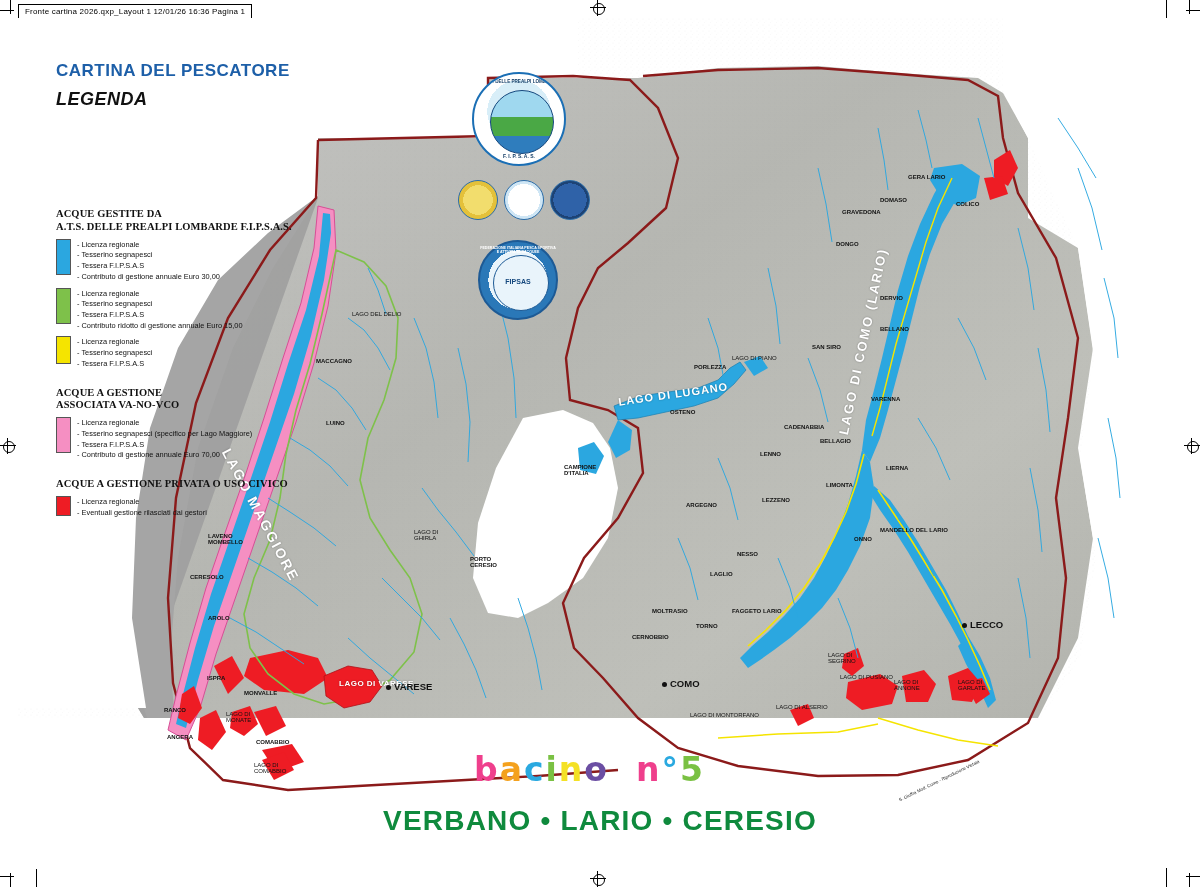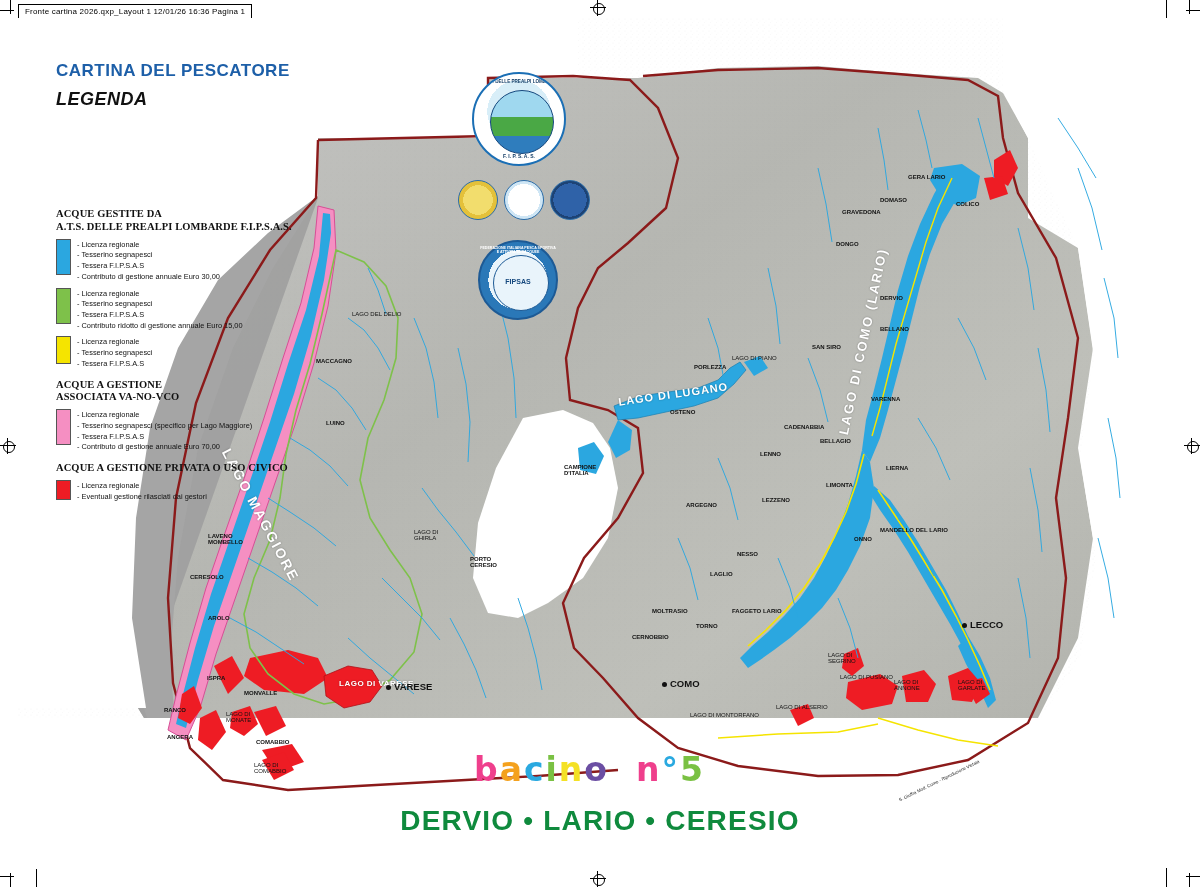--- a/index.html
+++ b/index.html
@@ -54,21 +54,21 @@
     font-family:Liberation Serif, serif;
   }
   .legend .grp{display:flex;gap:6px;margin-top:5px;}
   .sw{width:13px;flex:0 0 13px;border:.5px solid #555;}
   .sw.blue{background:#2ba7e0;height:34px;}
   .sw.green{background:#7ec14a;height:34px;}
   .sw.yellow{background:#f5e400;height:26px;}
   .sw.pink{background:#f58fc2;height:34px;}
   .sw.red{background:#ee1c24;height:18px;}
   .lines{font-size:7.4px;line-height:1.45;padding-top:1px;}
-  .legend h3.sub{margin-top:9px;}
+  .legend h3.sub{margin-top:17px;}
 
   
   .logo{position:absolute;border-radius:50%;box-sizing:border-box;}
   .logo-main{
     left:472px;top:72px;width:94px;height:94px;
     background:radial-gradient(circle at 50% 42%, #d8eef8 0 46%, #ffffff 46% 62%, #ffffff 100%);
     border:2px solid #1b6fb5;
     overflow:hidden;
   }
   .logo-main .inner{
@@ -440,15 +440,15 @@
   <div class="logo logo-small logo-s2"></div>
   <div class="logo logo-small logo-s3"></div>
 
   <div class="logo logo-fipsas">
     <div class="core"></div>
     <div class="logo-cap" style="top:4px;font-size:3.6px;color:#fff;">FEDERAZIONE ITALIANA PESCA SPORTIVA E ATTIVITA SUBACQUEE</div>
     <div class="logo-cap" style="top:36px;font-size:7px;color:#14477d;">FIPSAS</div>
   </div>
 
   <div class="bacino" id="bacino"><span style="color: rgb(239, 63, 140);">b</span><span style="color: rgb(244, 161, 29);">a</span><span style="color: rgb(42, 169, 224);">c</span><span style="color: rgb(122, 193, 67);">i</span><span style="color: rgb(244, 225, 37);">n</span><span style="color: rgb(107, 78, 163);">o</span><span style="color: rgb(0, 0, 0);">&nbsp;&nbsp;</span><span style="color: rgb(239, 63, 140);">n</span><span style="color: rgb(42, 169, 224);">°</span><span style="color: rgb(122, 193, 67);">5</span></div>
-  <div class="footer-title">DERVIO • LARIO • CERESIO</div>
+  <div class="footer-title">VERBANO • LARIO • CERESIO</div>
 
 </div>
 
 </body></html>

